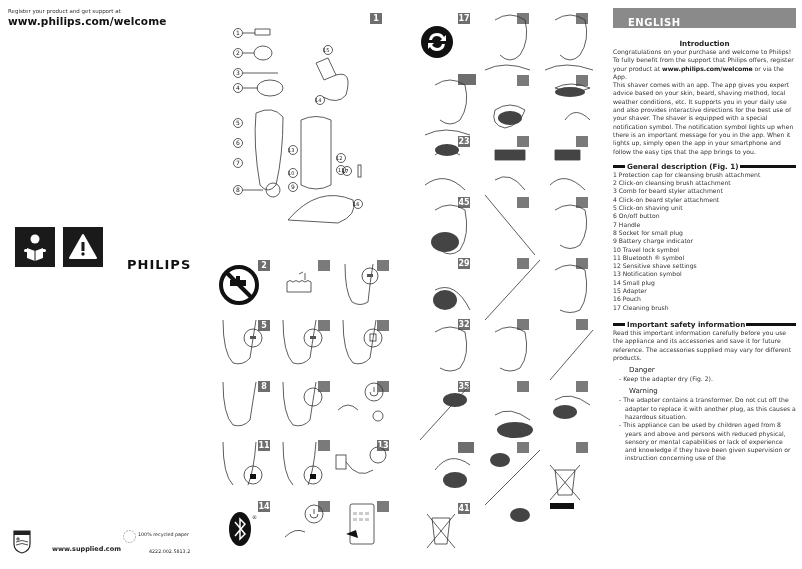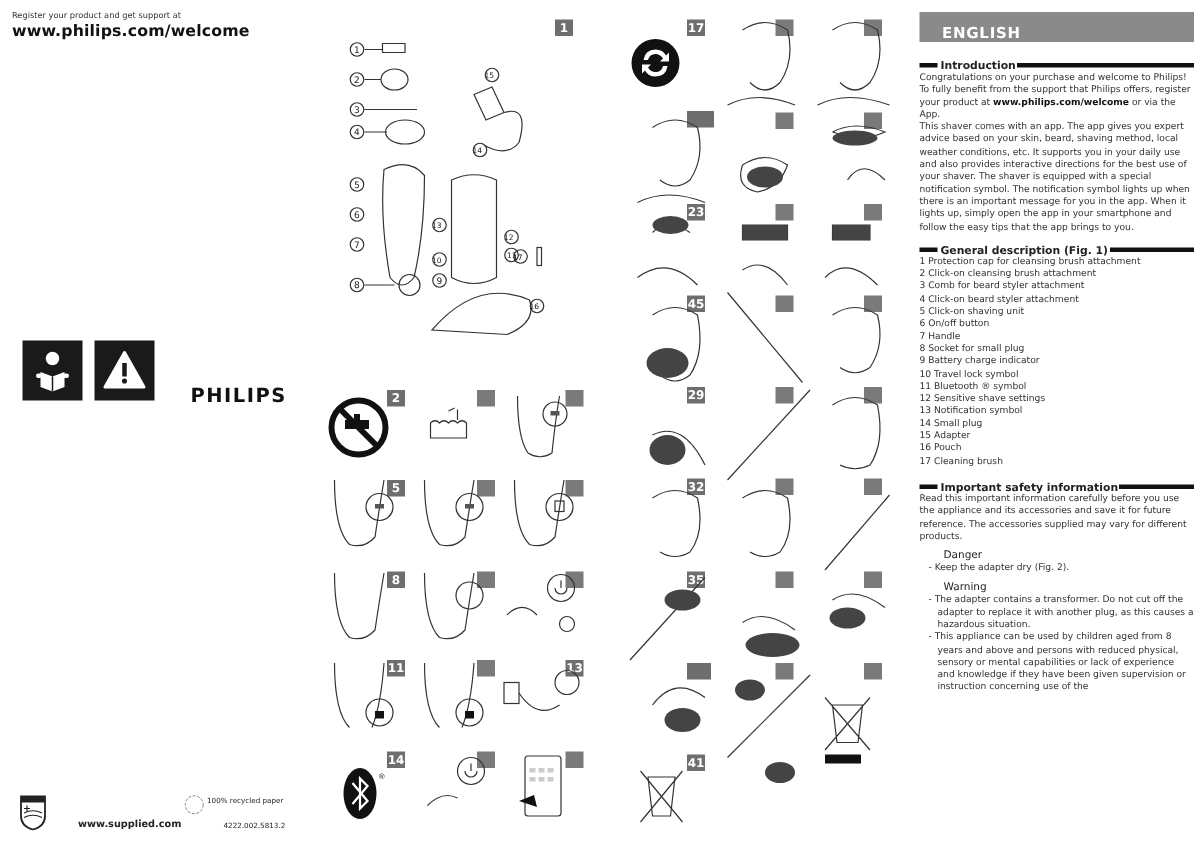--- a/index.html
+++ b/index.html
@@ -307,21 +307,21 @@
   </g>
 </svg>
 <svg class="abs" style="left:424px;top:512px;" width="34" height="38">
   <path d="M8 6 L26 6 L23 32 L11 32 Z" class="line"></path>
   <path d="M3 2 L31 36 M31 2 L3 36" class="line"></path>
 </svg>
 
 <div class="abs right-col">
   <div class="lang-bar">ENGLISH</div>
 
-  <div class="sec-h" style="margin-top:11px;">
+  <div class="sec-h" style="margin-top:11px;flex-direction:column;">
     <span class="bar-l"></span>
       <span>Introduction</span>
       <span class="bar-r"></span>
   </div>
   <div class="para">
     <span>Congratulations on your purchase and welcome to Philips! To fully benefit from the support that Philips offers, register your product at </span><b>www.philips.com/welcome</b><span> or via the App.</span>
   </div>
   <div class="para">This shaver comes with an app. The app gives you expert advice based on your skin, beard, shaving method, local weather conditions, etc. It supports you in your daily use and also provides interactive directions for the best use of your shaver. The shaver is equipped with a special notification symbol. The notification symbol lights up when there is an important message for you in the app. When it lights up, simply open the app in your smartphone and follow the easy tips that the app brings to you.</div>
 
   <div class="sec-h" style="margin-top:6px;">

